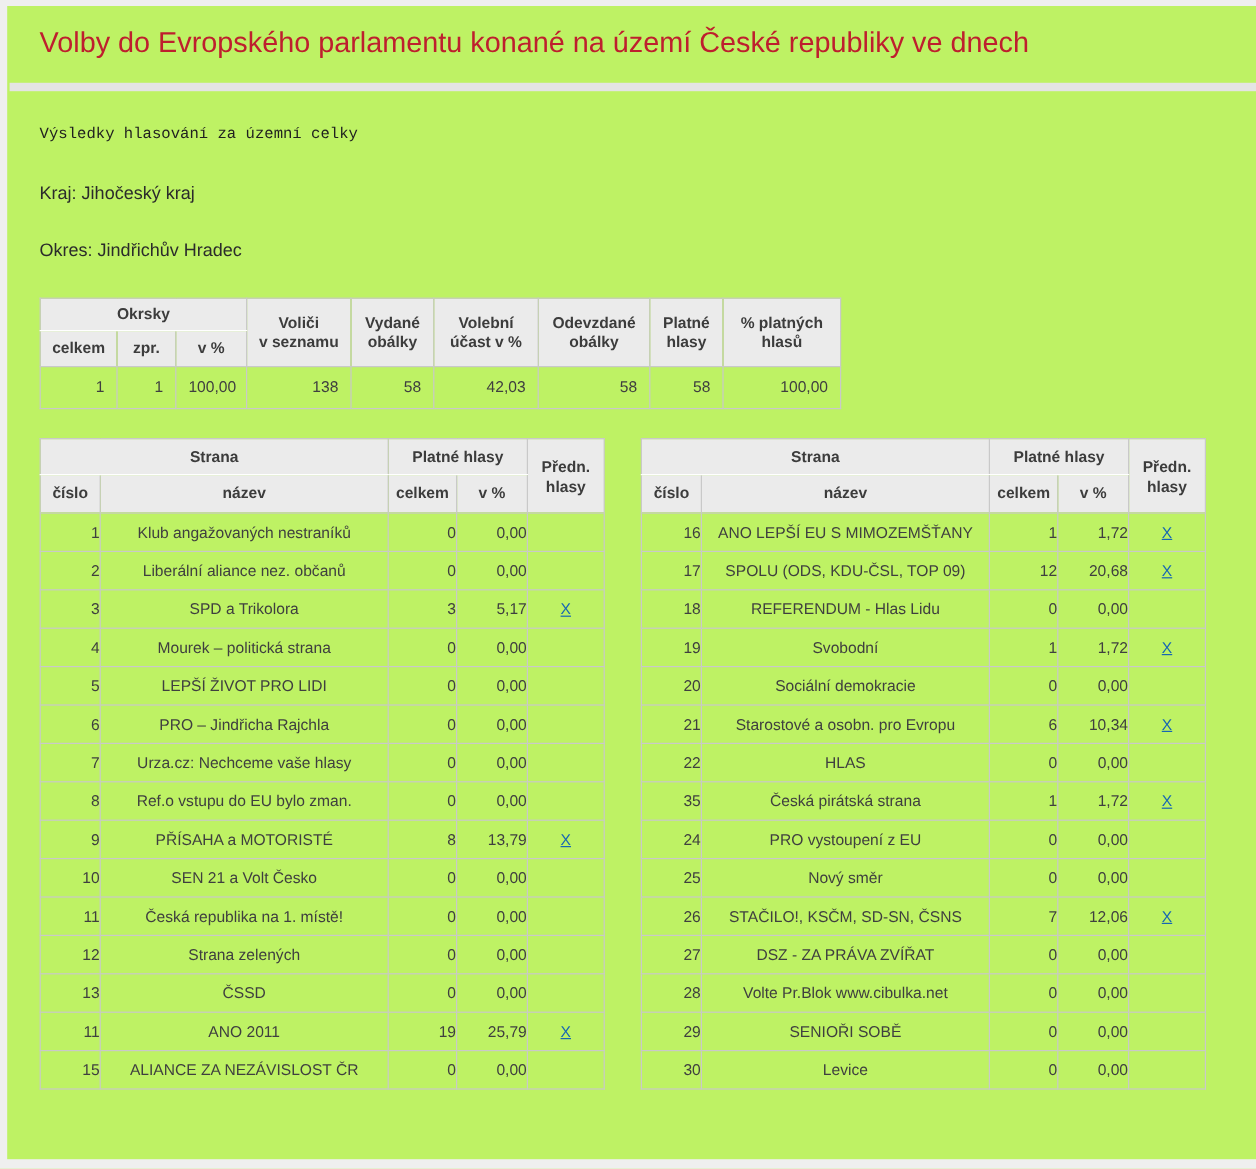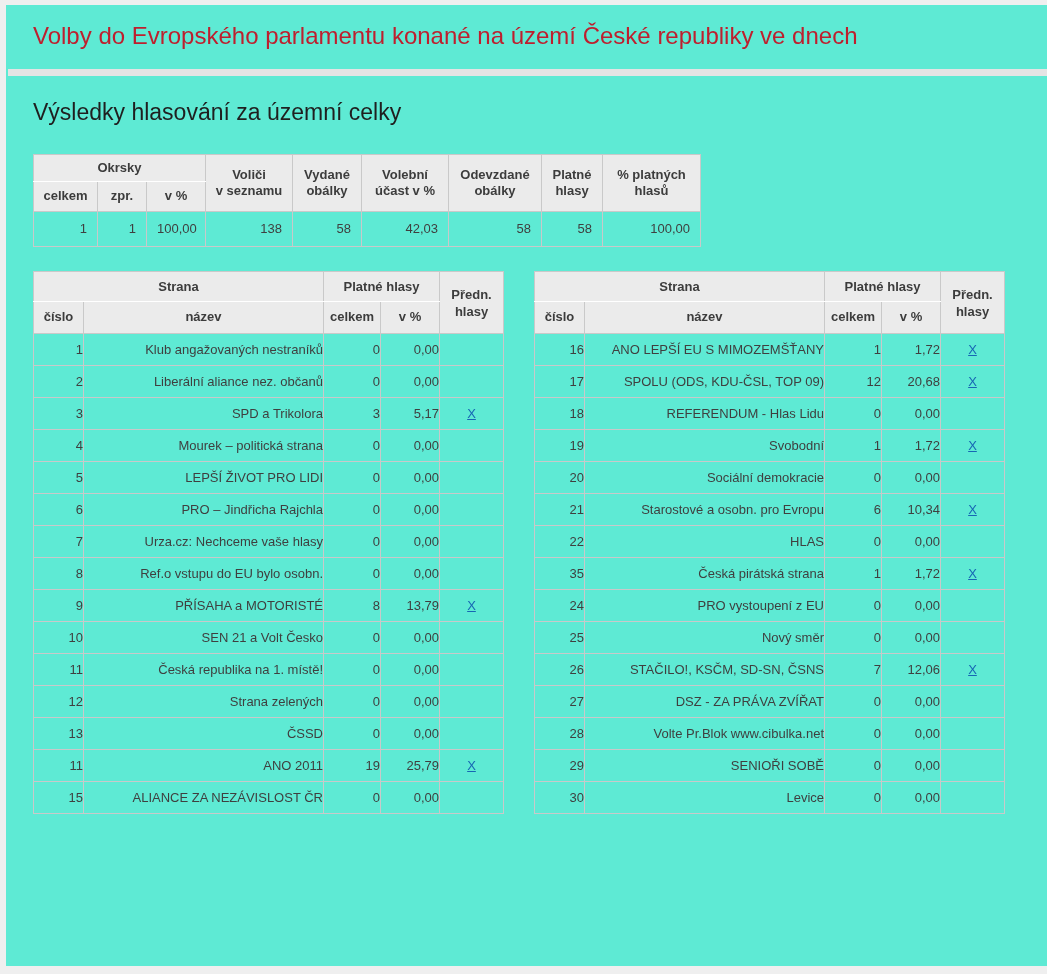--- a/index.html
+++ b/index.html
@@ -5,21 +5,21 @@
 <style>
   * { box-sizing: border-box; }
   html, body { margin: 0; padding: 0; }
   body {
     background: #efefef;
     font-family: "Liberation Sans", "DejaVu Sans", sans-serif;
     color: #3c3c3c;
     width: 1047px;
   }
   .page {
-    background: #5eead4;
+    background: #bef264;
     margin: 5px 0 8px 6px;
     padding: 0 0 20px 27px;
     height: 961px;
     overflow: hidden;
   }
   h1.title {
     margin: 0;
     padding-top: 14px;
     font-size: 24px;
     line-height: 33px;
@@ -28,24 +28,25 @@
   }
   h1.title span { display: block; }
   .divider {
     height: 7px;
     background: #e4e4e4;
     margin: 17px 0 0 -25px;
     width: calc(100% + 25px);
   }
   h2.section-title {
     margin: 24px 0 0 0;
-    font-size: 23px;
+    font-size: 13px;
     line-height: 24px;
     font-weight: 400;
     color: #1f1f1f;
+    font-family: Liberation Mono, monospace;
   }
   .meta-line {
     margin-top: 29px;
     font-size: 15px;
     line-height: 18px;
     color: #2b2b2b;
   }
   table {
     border-collapse: collapse;
     table-layout: fixed;
@@ -75,21 +76,21 @@
     line-height: 16px;
     text-align: right;
   }
   
   .tables-row { margin-top: 24px; display: flex; gap: 30px; align-items: flex-start; }
   table.party { width: 470px; }
   table.party thead tr.r1 th { padding: 6px 6px; line-height: 17px; }
   table.party thead tr.r2 th { padding: 7px 6px 8px 6px; line-height: 16px; }
   table.party td { padding: 8px 0; line-height: 15px; }
   td.num  { text-align: right; padding-right: 13px; }
-  td.name { text-align: right;  padding-left: 12px; }
+  td.name { text-align: center;  padding-left: 12px; }
   td.val  { text-align: right; padding-right: 12px; }
   td.pref { text-align: center; }
   td.pref a {
     color: #1767b3;
     text-decoration: underline;
     font-weight: 400;
   }
 </style>
 </head>
 <body>
@@ -98,20 +99,22 @@
 
   <h1 class="title">
     <span>Volby do Evropského parlamentu konané na území České republiky ve dnech</span>
   </h1>
 
   <div class="divider"></div>
 
   <h2 class="section-title">Výsledky hlasování za územní celky</h2>
 
   <div id="meta-block">
+      <div class="meta-line"><span>Kraj: </span><span>Jihočeský kraj</span></div>
+      <div class="meta-line"><span>Okres: </span><span>Jindřichův Hradec</span></div>
     </div>
 
   <table class="summary">
     <colgroup>
       <col style="width:64px">
         <col style="width:49px">
         <col style="width:59px">
       <col style="width:87px">
         <col style="width:69px">
         <col style="width:87px">
@@ -225,21 +228,21 @@
           </tr>
           <tr>
             <td class="num">7</td>
             <td class="name">Urza.cz: Nechceme vaše hlasy</td>
             <td class="val">0</td>
             <td class="val">0,00</td>
             <td class="pref"></td>
           </tr>
           <tr>
             <td class="num">8</td>
-            <td class="name">Ref.o vstupu do EU bylo osobn.</td>
+            <td class="name">Ref.o vstupu do EU bylo zman.</td>
             <td class="val">0</td>
             <td class="val">0,00</td>
             <td class="pref"></td>
           </tr>
           <tr>
             <td class="num">9</td>
             <td class="name">PŘÍSAHA a MOTORISTÉ</td>
             <td class="val">8</td>
             <td class="val">13,79</td>
             <td class="pref"><a href="#">X</a></td>

